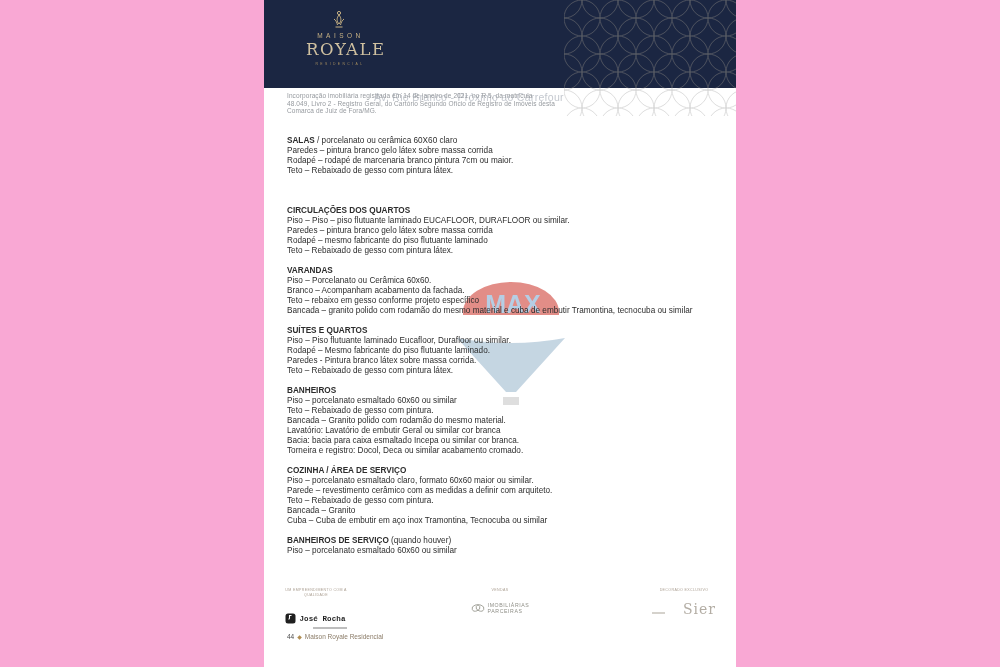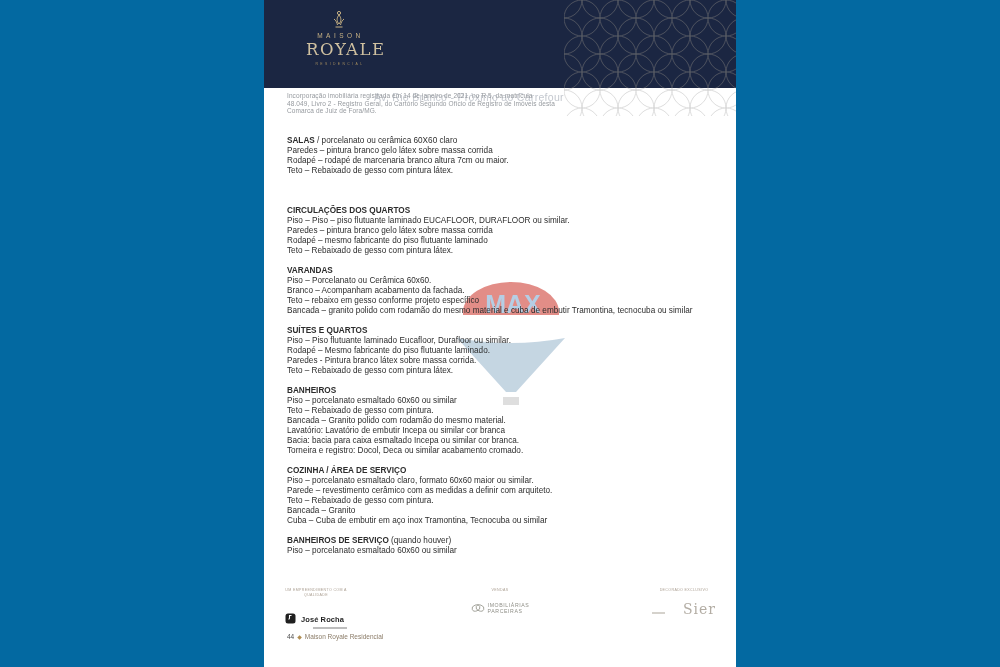--- a/index.html
+++ b/index.html
@@ -1,17 +1,17 @@
 <!DOCTYPE html>
 <html><head>
 <meta charset="utf-8">
 <style>
   * { margin:0; padding:0; box-sizing:border-box; }
   body { background:#ffffff; font-family:"Liberation Sans", sans-serif; }
-  .canvas { position:relative; width:1000px; height:667px; background:#0369a1; overflow:hidden; }
+  .canvas { position:relative; width:1000px; height:667px; background:#f9a8d4; overflow:hidden; }
   .page { position:absolute; left:264px; top:0; width:472px; height:667px; background:#ffffff; }
 
   
   .hdr { position:absolute; left:0; top:0; width:472px; height:88px; background:#1b2642; }
   .ornament { position:absolute; right:0; top:0; width:172px; height:116px; z-index:2; }
   .logo-block { position:absolute; left:42px; top:10px; width:66px; text-align:center; z-index:3; }
   .crest { display:block; margin:0 auto 2px auto; }
   .logo-maison { display:block; font-size:6.5px; letter-spacing:3.5px; color:#c7b184; padding-left:3px; }
   .logo-royale { display:block; font-family:"DejaVu Serif", serif; font-size:16.5px; letter-spacing:1.5px; color:#cfc0a0; font-weight:400; margin-top:1px; }
   .logo-resid { display:block; font-size:3.4px; letter-spacing:2.4px; color:#a58d5e; margin-top:3px; padding-left:2px; }
@@ -31,21 +31,21 @@
   .s-head { font-weight:bold; }
   .s-head .suffix { font-weight:normal; }
 
   
   .footer { position:absolute; left:0; top:588px; width:472px; height:44px; z-index:1; }
   .fcol { position:absolute; top:0; text-align:center; }
   .fcol-left { left:10px; width:84px; }
   .fcol-center { left:193px; width:86px; }
   .fcol-right { left:383px; width:74px; }
   .footer-label { font-size:3.6px; letter-spacing:.35px; color:#ab9f92; text-transform:uppercase; line-height:4.6px; }
-  .jr-logo { margin-top:11px; display:inline-flex; align-items:center; gap:2px; }
+  .jr-logo { margin-top:11px; display:inline-flex; align-items:center; gap:2px;font-family:Liberation Mono, monospace; }
   .jr-name { font-size:7.5px; font-weight:bold; color:#1f1f1f; letter-spacing:.1px; }
   .jr-tag { display:block; width:34px; height:2px; background:#bdbdbd; margin:1px 0 0 15px; }
   .imob-logo { margin-top:9px; display:inline-flex; align-items:center; gap:3px; }
   .imob-text { text-align:left; font-size:5.2px; letter-spacing:.6px; color:#8e8e86; line-height:6.2px; text-transform:uppercase; }
   .sier-logo { margin-top:8px; display:inline-flex; align-items:baseline; gap:2px; }
   .sier-prefix { display:inline-block; width:13px; height:2px; background:#d5d2cc; }
   .sier-name { font-family:"DejaVu Serif", serif; font-size:14px; color:#b3ada4; letter-spacing:1px;margin-left:16px; }
 
   
   .pagination { position:absolute; left:23px; top:633px; display:flex; align-items:center; gap:3px; z-index:1; }
@@ -109,21 +109,21 @@
       <text x="64" y="33" text-anchor="middle" font-family="Liberation Sans, sans-serif" font-weight="bold" font-size="25" fill="#a9c6e0">MAX</text>
       <path d="M8 58 Q62 68 116 58 L67 112 L57 112 Z" fill="#bccfde"></path>
       <rect x="54" y="117" width="16" height="8" fill="#d9d9d9"></rect>
     </svg>
 
     <div class="main">
 
       <div class="section sec-salas">
         <div class="s-head"><b>SALAS</b><span class="suffix"> / porcelanato ou cerâmica 60X60 claro</span></div>
         <div class="s-line">Paredes – pintura branco gelo látex sobre massa corrida</div>
-        <div class="s-line">Rodapé – rodapé de marcenaria branco altura 7cm ou maior.</div>
+        <div class="s-line">Rodapé – rodapé de marcenaria branco pintura 7cm ou maior.</div>
         <div class="s-line">Teto – Rebaixado de gesso com pintura látex.</div>
       </div>
 
       <div class="section">
         <div class="s-head"><b>CIRCULAÇÕES DOS QUARTOS</b></div>
         <div class="s-line">Piso – Piso – piso flutuante laminado EUCAFLOOR, DURAFLOOR ou similar.</div>
         <div class="s-line">Paredes – pintura branco gelo látex sobre massa corrida</div>
         <div class="s-line">Rodapé – mesmo fabricante do piso flutuante laminado</div>
         <div class="s-line">Teto –  Rebaixado de gesso com pintura látex.</div>
       </div>
@@ -142,21 +142,21 @@
         <div class="s-line">Rodapé – Mesmo fabricante do piso flutuante laminado.</div>
         <div class="s-line">Paredes - Pintura branco látex sobre massa corrida.</div>
         <div class="s-line">Teto – Rebaixado de gesso com pintura látex.</div>
       </div>
 
       <div class="section">
         <div class="s-head"><b>BANHEIROS</b></div>
         <div class="s-line">Piso – porcelanato esmaltado 60x60 ou similar</div>
         <div class="s-line">Teto – Rebaixado de gesso com pintura.</div>
         <div class="s-line">Bancada – Granito polido com rodamão do mesmo material.</div>
-        <div class="s-line">Lavatório: Lavatório de embutir Incepa ou similar cor branca</div>
+        <div class="s-line">Lavatório: Lavatório de embutir Geral ou similar cor branca</div>
         <div class="s-line">Bacia: bacia para caixa esmaltado Incepa ou similar cor branca.</div>
         <div class="s-line">Torneira e registro: Docol, Deca ou similar acabamento cromado.</div>
       </div>
 
       <div class="section">
         <div class="s-head"><b>COZINHA / ÁREA DE SERVIÇO</b></div>
         <div class="s-line">Piso – porcelanato esmaltado claro, formato 60x60 maior ou similar.</div>
         <div class="s-line">Parede – revestimento cerâmico com as medidas a definir com arquiteto.</div>
         <div class="s-line">Teto – Rebaixado de gesso com pintura.</div>
         <div class="s-line">Bancada – Granito</div>

